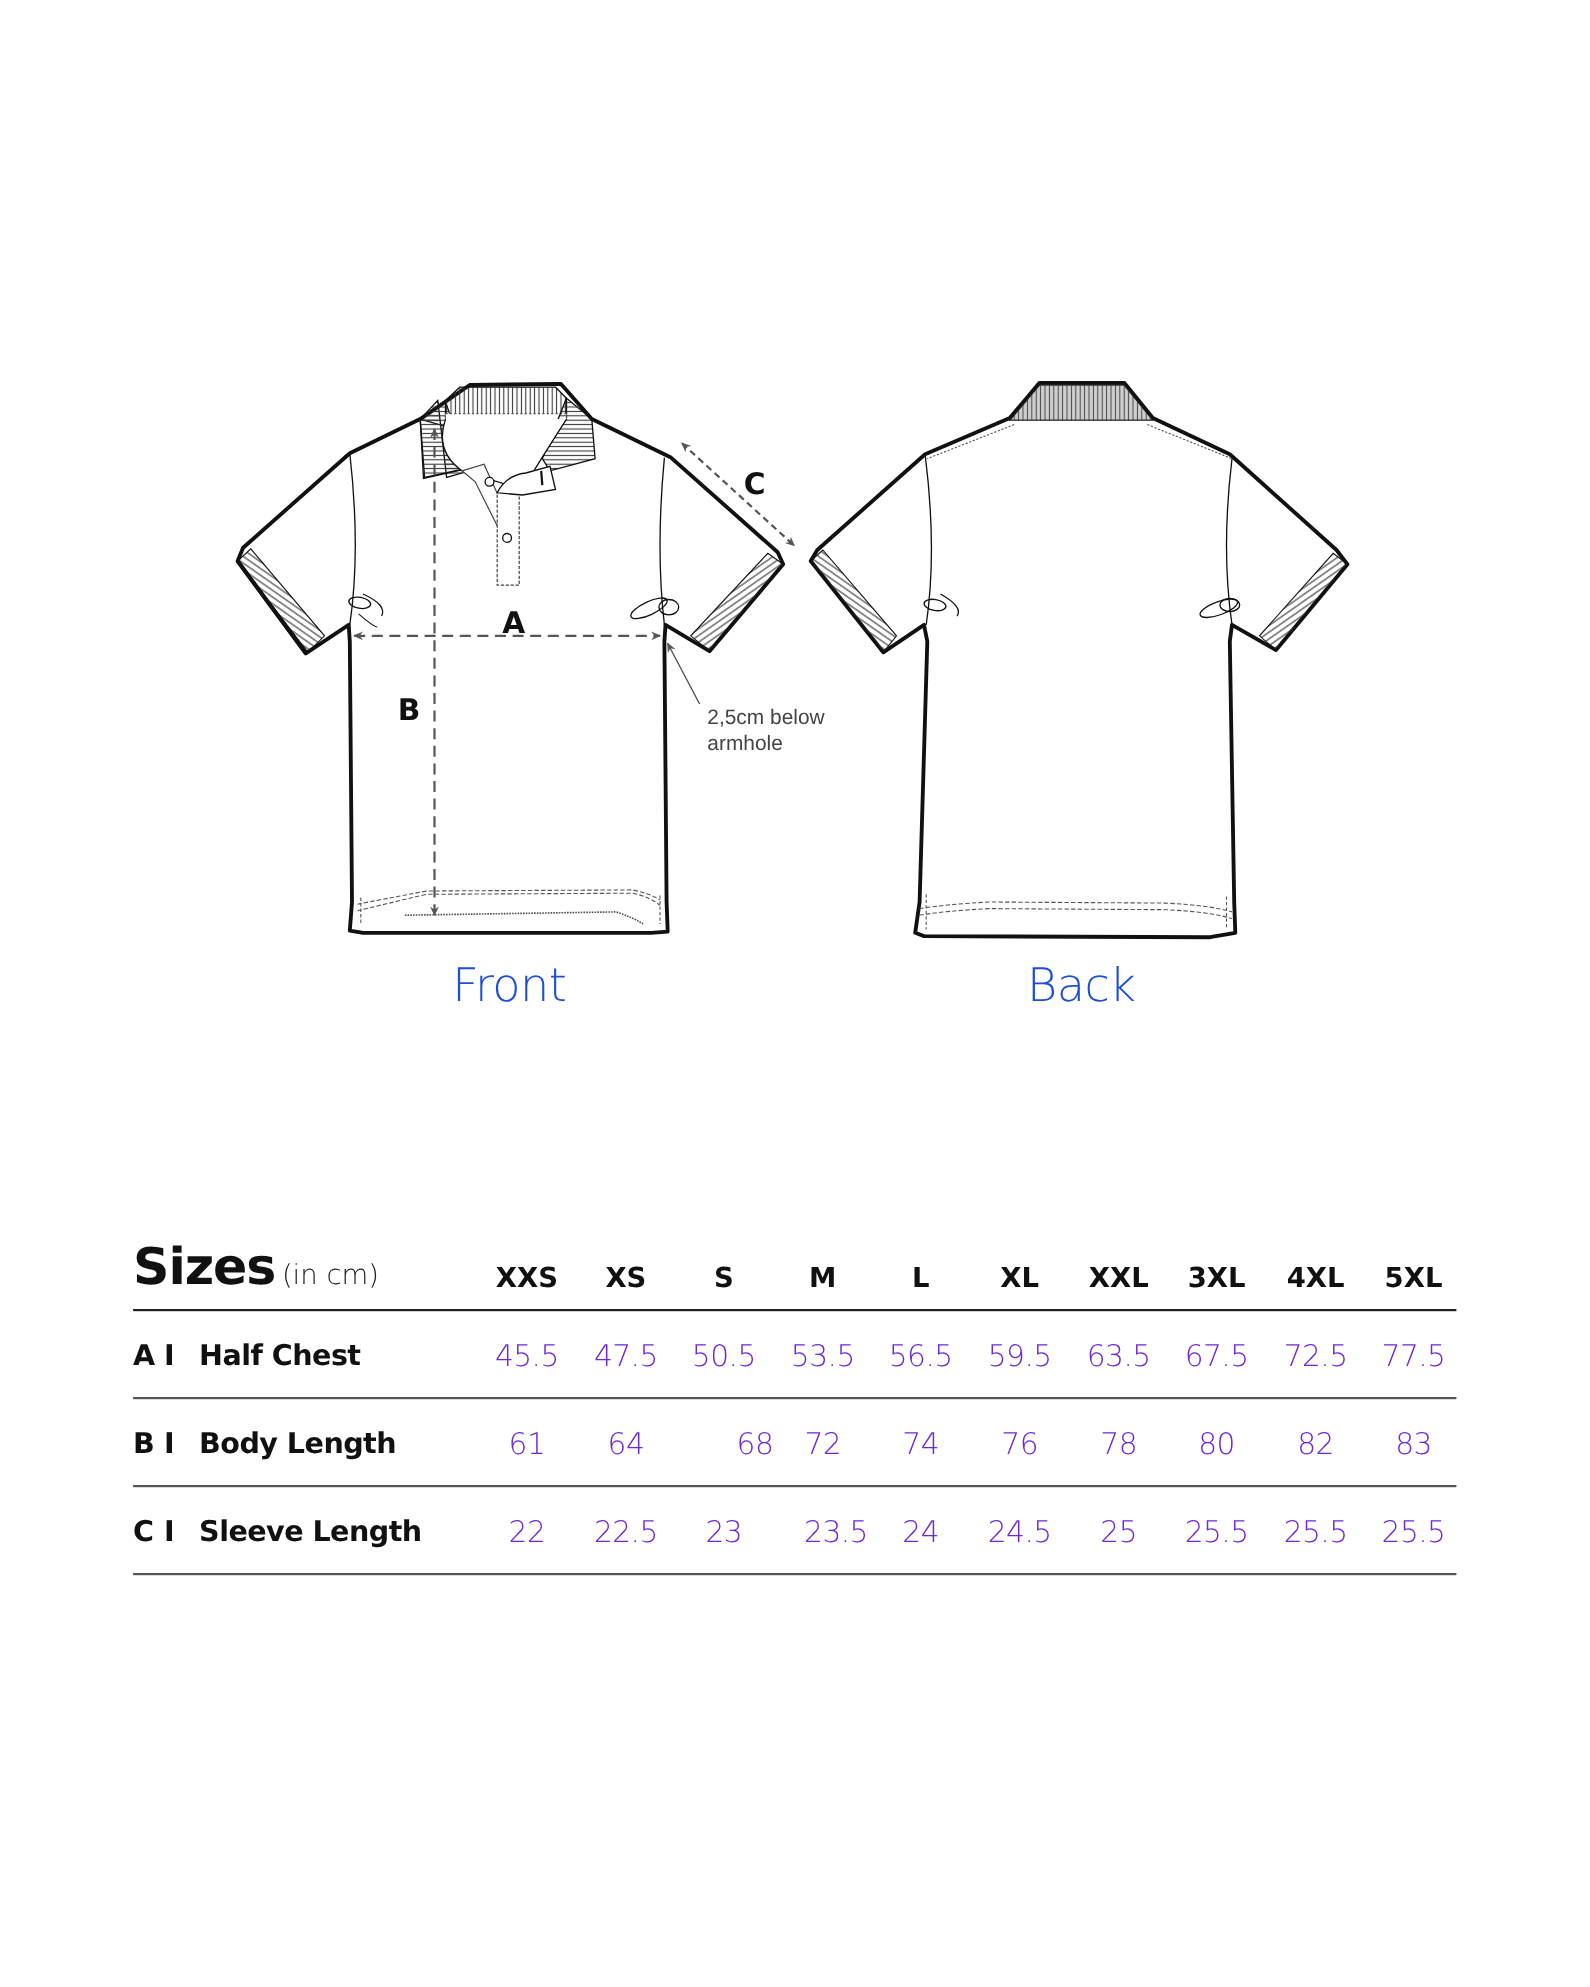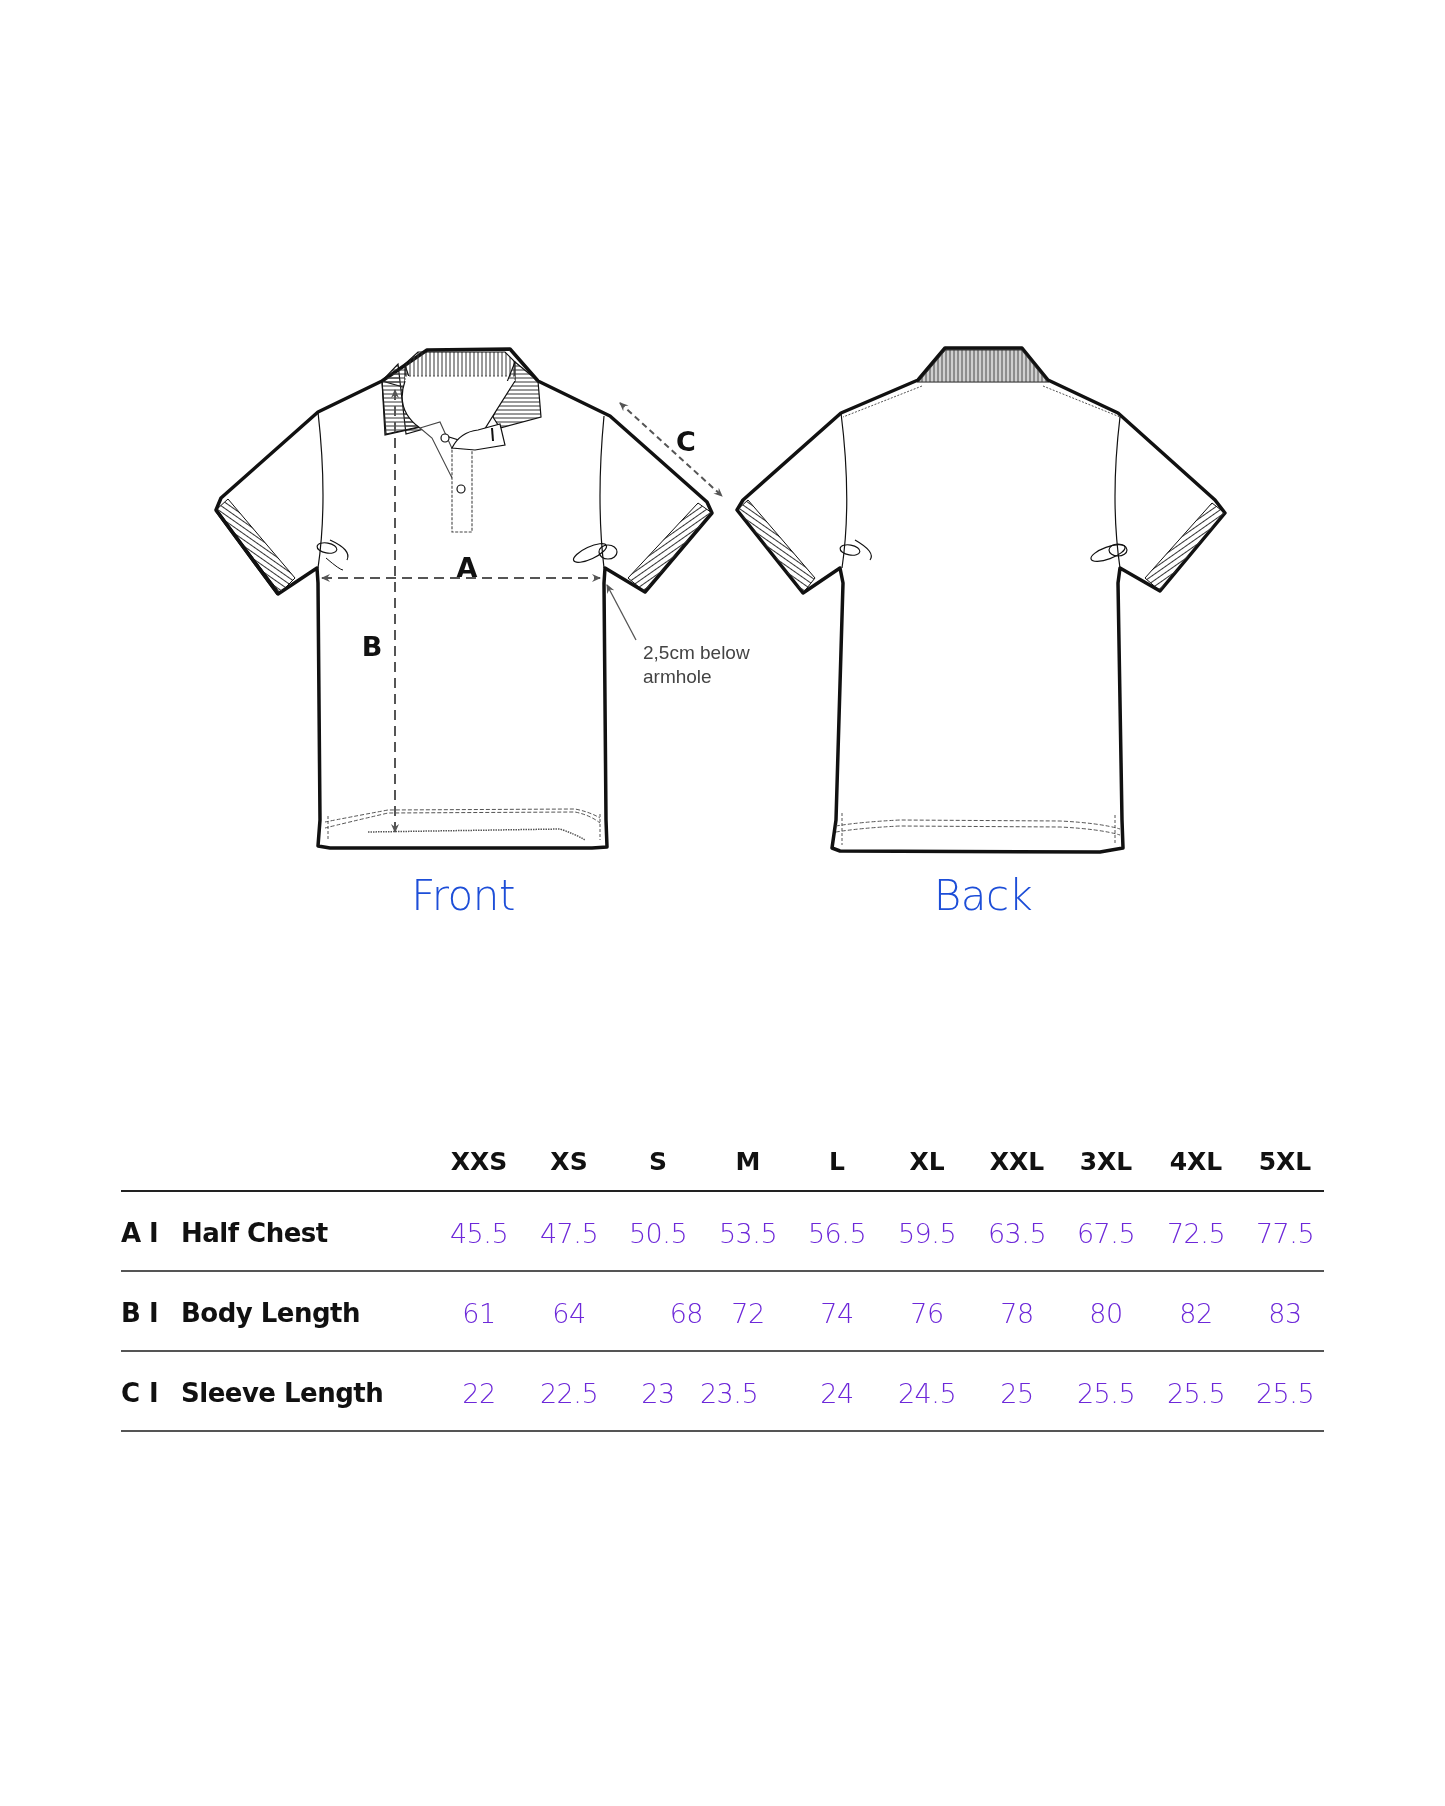--- a/index.html
+++ b/index.html
@@ -139,20 +139,23 @@
     <div>2,5cm below</div>
     <div>armhole</div>
   </div>
 
   <div class="view-label" style="left:463px; top:871px;">Front</div>
   <div class="view-label" style="left:983px; top:871px;">Back</div>
 </div>
 
 <div class="size-table">
   <div class="header-row">
+    <div class="title">
+      <span class="title-main">Sizes</span><span class="title-unit">(in cm)</span>
+    </div>
     <div class="size-col" style="left:358px;">XXS</div>
     <div class="size-col" style="left:448px;">XS</div>
     <div class="size-col" style="left:537px;">S</div>
     <div class="size-col" style="left:627px;">M</div>
     <div class="size-col" style="left:716px;">L</div>
     <div class="size-col" style="left:806px;">XL</div>
     <div class="size-col" style="left:896px;">XXL</div>
     <div class="size-col" style="left:985px;">3XL</div>
     <div class="size-col" style="left:1075px;">4XL</div>
     <div class="size-col" style="left:1164px;">5XL</div>
@@ -190,21 +193,21 @@
     <div class="cell" style="left:1164px;">83</div>
   </div>
 
   <div class="data-row">
     <div class="row-label">
       <span class="key">C</span><span class="sep">I</span><span>Sleeve Length</span>
     </div>
     <div class="cell" style="left:358px;">22</div>
     <div class="cell" style="left:448px;">22.5</div>
     <div class="cell" style="left:537px;">23</div>
-    <div class="cell" style="left:608px;">23.5</div>
+    <div class="cell" style="left:639px;">23.5</div>
     <div class="cell" style="left:716px;">24</div>
     <div class="cell" style="left:806px;">24.5</div>
     <div class="cell" style="left:896px;">25</div>
     <div class="cell" style="left:985px;">25.5</div>
     <div class="cell" style="left:1075px;">25.5</div>
     <div class="cell" style="left:1164px;">25.5</div>
   </div>
 </div>
 
 </body></html>

